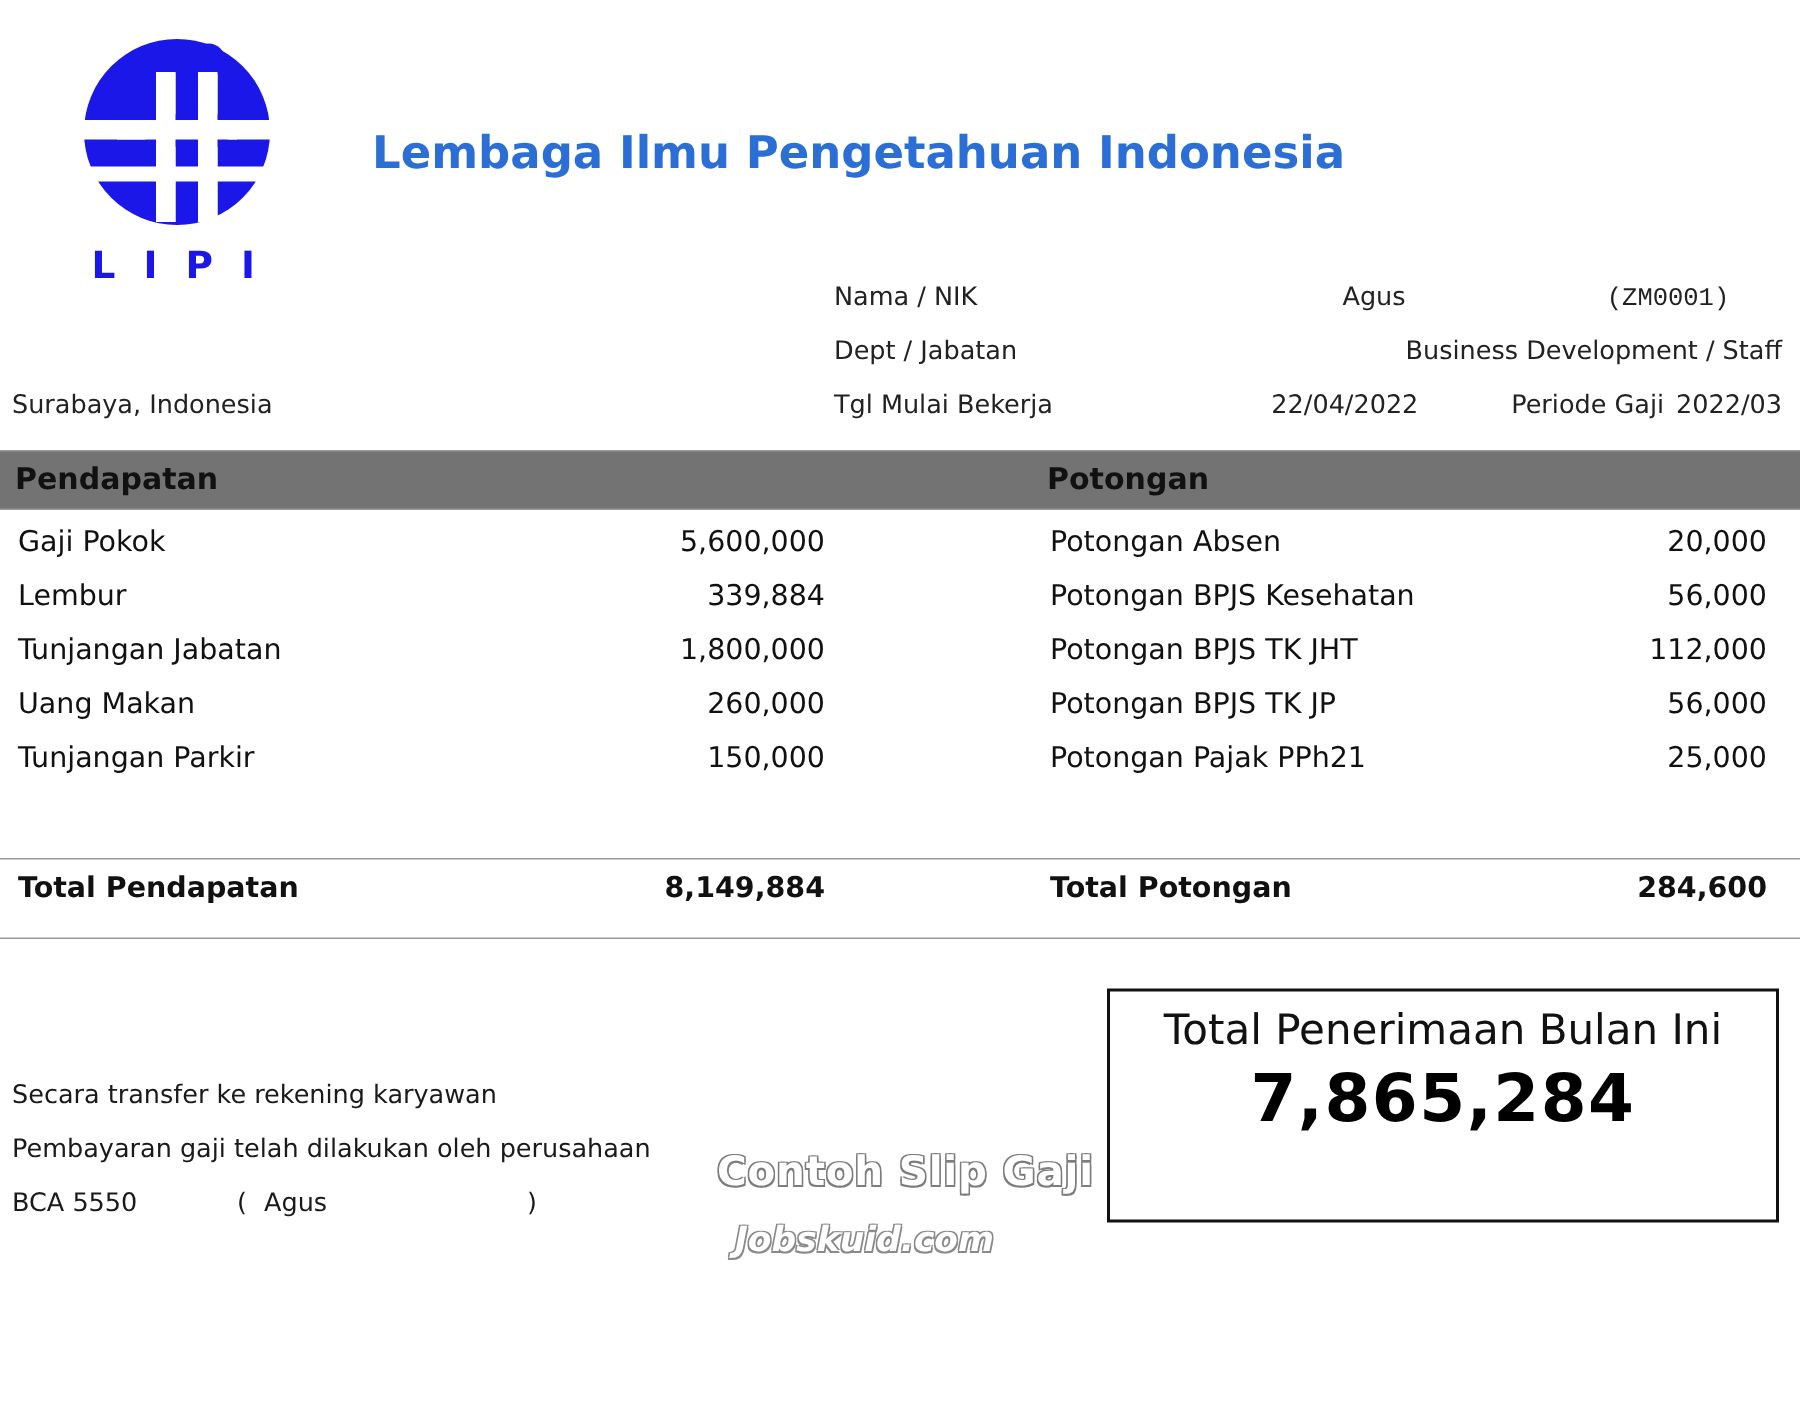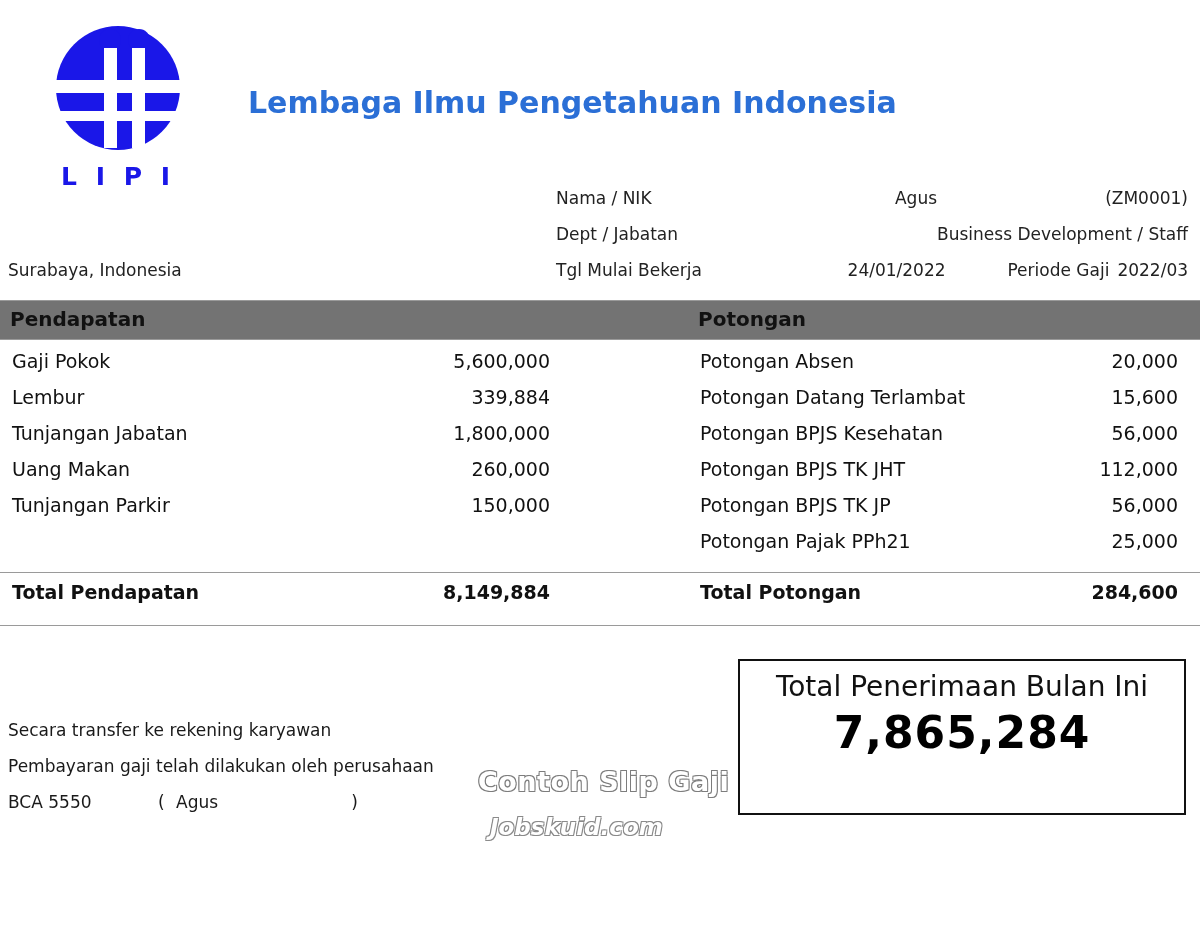--- a/index.html
+++ b/index.html
@@ -95,21 +95,22 @@
   .meta-val-wide {
     flex: 1;
     text-align: right;
   }
   .meta-name {
     width: 240px;
     text-align: center;
   }
   .meta-nik {
     width: 152px;
-    text-align: right;
+    text-align: center;
+    font-family: Liberation Mono, monospace;
   }
 
   
   .band {
     position: relative;
     height: 38px;
     background: #737373;
     border-top: 1px solid #9a9a9a;
     border-bottom: 1px solid #9a9a9a;
   }
@@ -278,21 +279,21 @@
         <span class="meta-label">Nama / NIK</span>
         <span class="meta-name">Agus</span>
         <span class="meta-nik">(ZM0001)</span>
       </div>
       <div class="meta-row">
         <span class="meta-label">Dept / Jabatan</span>
         <span class="meta-val-wide">Business Development / Staff</span>
       </div>
       <div class="meta-row">
         <span class="meta-label">Tgl Mulai Bekerja</span>
-        <span class="meta-mid">24/01/2022</span>
+        <span class="meta-mid">22/04/2022</span>
         <span class="meta-mid">Periode Gaji</span>
         <span class="meta-val">2022/03</span>
       </div>
     </div>
   </div>
 
   <div class="band">
     <div class="band-left">Pendapatan</div>
     <div class="band-right">Potongan</div>
   </div>
@@ -319,24 +320,20 @@
       <div class="item-row">
         <span class="item-name">Tunjangan Parkir</span>
         <span class="item-amt">150,000</span>
       </div>
     </div>
 
     <div class="col col-right">
       <div class="item-row">
         <span class="item-name">Potongan Absen</span>
         <span class="item-amt">20,000</span>
-      </div>
-      <div class="item-row">
-        <span class="item-name">Potongan Datang Terlambat</span>
-        <span class="item-amt">15,600</span>
       </div>
       <div class="item-row">
         <span class="item-name">Potongan BPJS Kesehatan</span>
         <span class="item-amt">56,000</span>
       </div>
       <div class="item-row">
         <span class="item-name">Potongan BPJS TK JHT</span>
         <span class="item-amt">112,000</span>
       </div>
       <div class="item-row">

